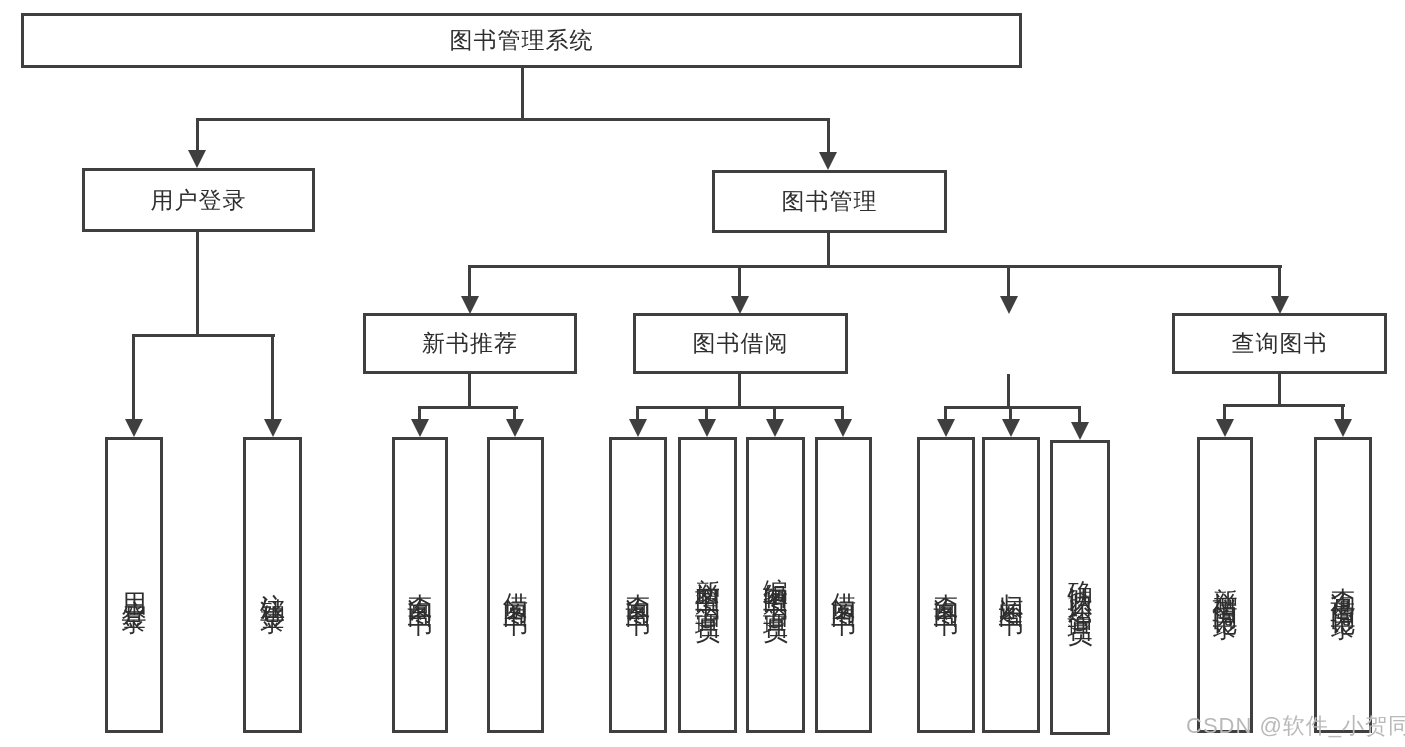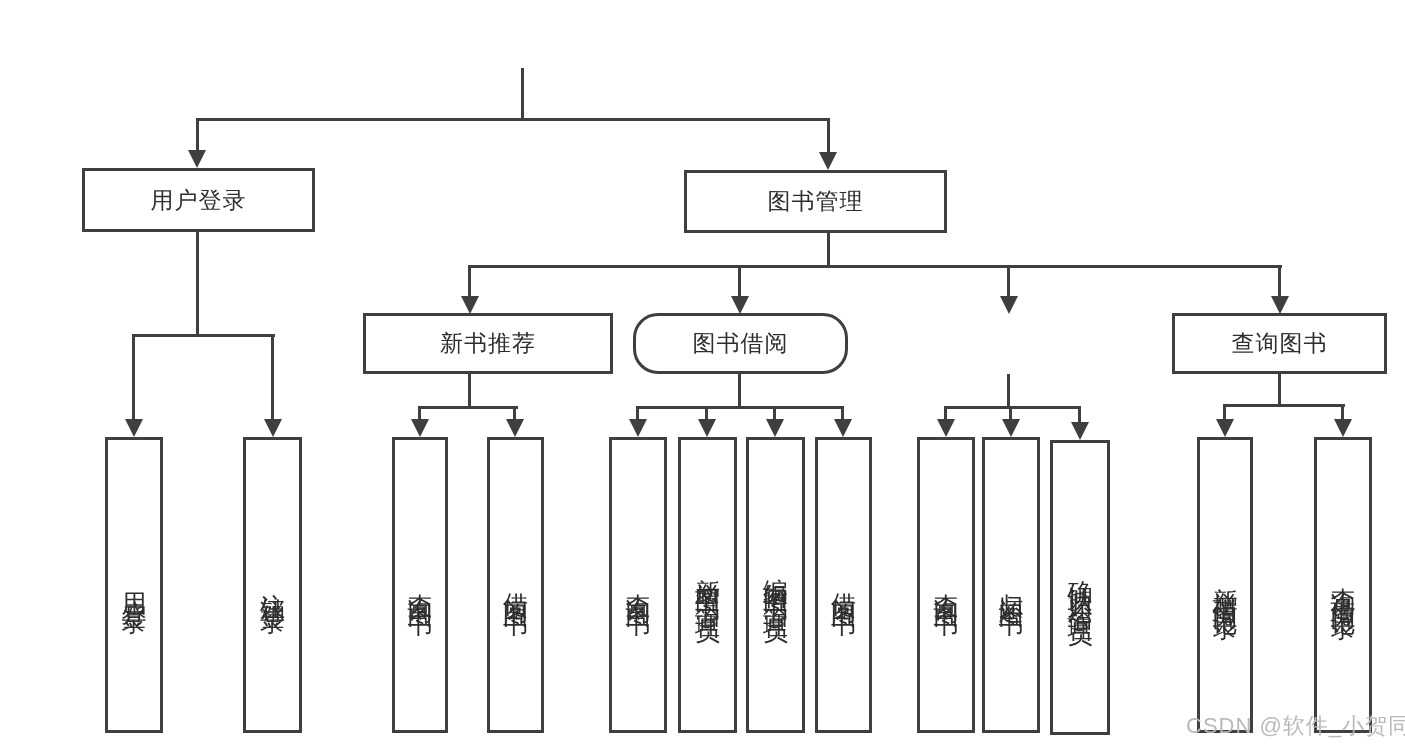--- a/index.html
+++ b/index.html
@@ -45,33 +45,36 @@
     color:#b9b9b9;
     letter-spacing:1px;
     white-space:nowrap;
   }
 </style>
 </head>
 <body>
 
 <div class="canvas">
 
+  <div class="node" style="left:21px;top:13px;width:1001px;height:55px;">
+    <span>图书管理系统</span>
+  </div>
 
   <div class="node" style="left:82px;top:168px;width:233px;height:64px;">
     <span>用户登录</span>
   </div>
 
-  <div class="node" style="left:684px;top:170px;width:263px;height:63px;">
+  <div class="node" style="left:712px;top:170px;width:235px;height:63px;">
     <span>图书管理</span>
   </div>
 
-  <div class="node" style="left:363px;top:313px;width:250px;height:61px;">
+  <div class="node" style="left:363px;top:313px;width:214px;height:61px;">
     <span>新书推荐</span>
   </div>
-  <div class="node" style="left:633px;top:313px;width:215px;height:61px;border-radius:25px;">
+  <div class="node" style="left:633px;top:313px;width:215px;height:61px;">
     <span>图书借阅</span>
   </div>
   <div class="node" style="left:1172px;top:313px;width:215px;height:61px;">
     <span>查询图书</span>
   </div>
 
   <div class="node vnode" style="left:105px;top:437px;width:58px;height:296px;">
     <span>用户登录</span>
   </div>
   <div class="node vnode" style="left:243px;top:437px;width:59px;height:296px;">

